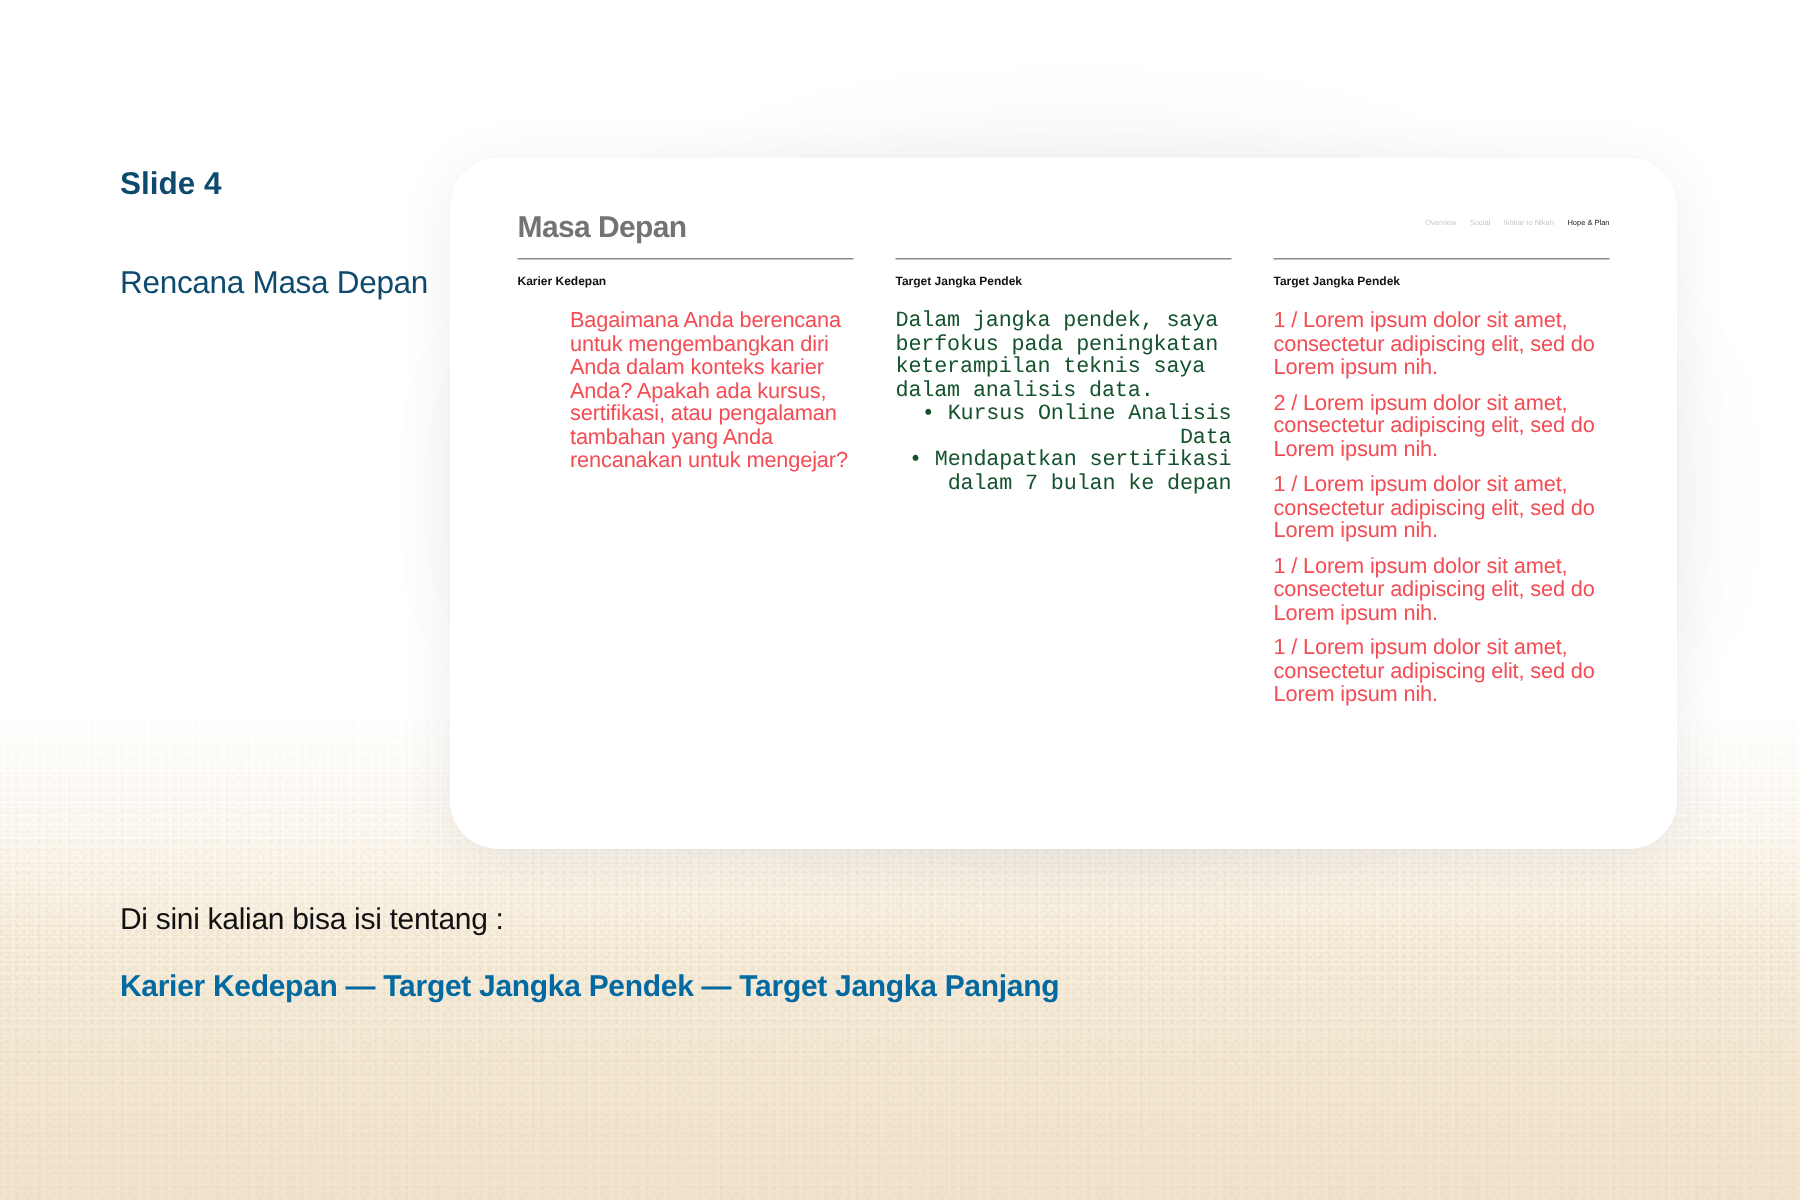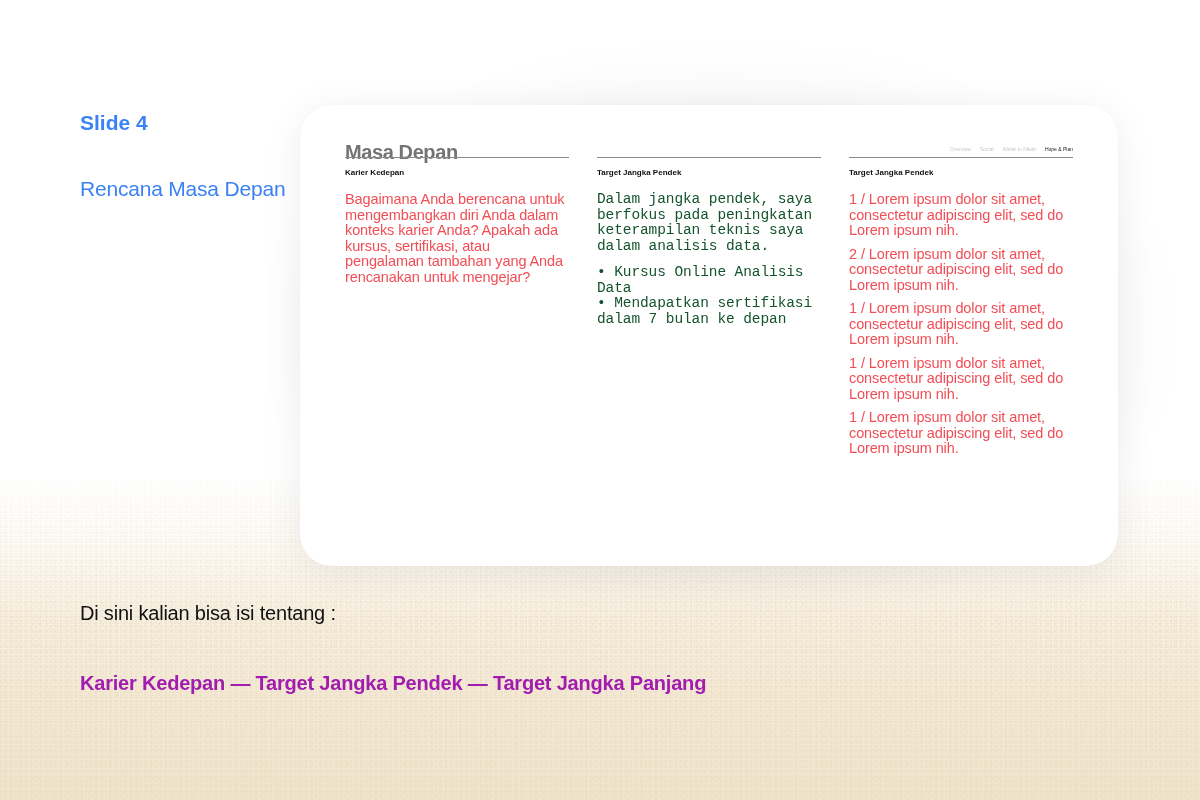--- a/index.html
+++ b/index.html
@@ -26,60 +26,60 @@
       background: linear-gradient(to bottom, rgba(255,255,255,0.85) 0%, rgba(255,255,255,0) 45%);
     }
     
     .glow {
       position: absolute; left: 280px; top: 60px; width: 880px; height: 540px;
       border-radius: 60px;
       background: radial-gradient(ellipse at center, rgba(0,0,0,0.06) 0%, rgba(0,0,0,0.03) 55%, rgba(0,0,0,0) 75%);
       filter: blur(18px);
     }
     .caption {
-      position: absolute; left: 80px; top: 110px; color: #3b82f6;
+      position: absolute; left: 80px; top: 110px; color: #0c4a6e;
     }
     .caption .slide-no { font-size: 21px; font-weight: 700; line-height: 26px; }
     .caption .slide-title { font-size: 21px; font-weight: 400; line-height: 26px; letter-spacing: -0.2px; margin-top: 40px; }
 
     .card {
       position: absolute; left: 300px; top: 105px; width: 818px; height: 461px;
       background: #ffffff; border-radius: 32px;
       box-shadow: 0 6px 40px rgba(0,0,0,0.07), 0 0 2px rgba(0,0,0,0.03);
     }
     .card-title {
       position: absolute; left: 45px; top: 36px;
       font-size: 20px; font-weight: 700; letter-spacing: -0.4px;
     }
     .nav {
       position: absolute; right: 45px; top: 41px; display: flex; gap: 9px;
       font-size: 5px; color: #c8c8c8;
     }
     .nav .active { color: #222; }
     .cols {
-      position: absolute; left: 45px; top: 52px; width: 728px;
+      position: absolute; left: 45px; top: 67px; width: 728px;
       display: flex; gap: 28px;
     }
     .col { flex: 1; }
     .col .rule { height: 1px; background: #8a8a8a; width: 100%; }
     .col .col-head {
       margin-top: 10px; font-size: 8px; font-weight: 700; color: #111;
     }
     .col .body {
       margin-top: 15px; font-size: 14.5px; line-height: 15.5px; letter-spacing: -0.1px;
     }
     .col .para + .para { margin-top: 8px; }
-    .bullets { margin-top: 11px; }
+    .bullets { margin-top: 0; text-align: right; }
 
     .intro {
       position: absolute; left: 80px; top: 602px; font-size: 20px; color: #111;
       letter-spacing: -0.2px;
     }
     .summary {
-      position: absolute; left: 80px; top: 672px; font-size: 20px; font-weight: 700; color: #a21caf;
+      position: absolute; left: 80px; top: 647px; font-size: 20px; font-weight: 700; color: #0369a1;
       letter-spacing: -0.2px;
     }
   </style>
 </head>
 <body>
 
 <div class="stage">
   <div class="grain"></div>
   <div class="glow"></div>
 
@@ -95,21 +95,21 @@
       <span>Overview</span>
       <span>Social</span>
       <span>Ikhtiar to Nikah</span>
       <span class="active">Hope &amp; Plan</span>
     </div>
 
     <div class="cols">
       <div class="col">
         <div class="rule"></div>
         <div class="col-head">Karier Kedepan</div>
-        <div class="body accent" style="color: rgb(242, 77, 85);">
+        <div class="body accent" style="color: rgb(242, 77, 85); margin-left: 35px;">
           <div class="para">Bagaimana Anda berencana untuk mengembangkan diri Anda dalam konteks karier Anda? Apakah ada kursus, sertifikasi, atau pengalaman tambahan yang Anda rencanakan untuk mengejar?</div>
         </div>
       </div>
 
       <div class="col">
         <div class="rule"></div>
         <div class="col-head">Target Jangka Pendek</div>
         <div class="body accent" style="color: #14532d; font-family: Liberation Mono, monospace;">
           <div class="para">Dalam jangka pendek, saya berfokus pada peningkatan keterampilan teknis saya dalam analisis data.</div>
           <div class="bullets">

